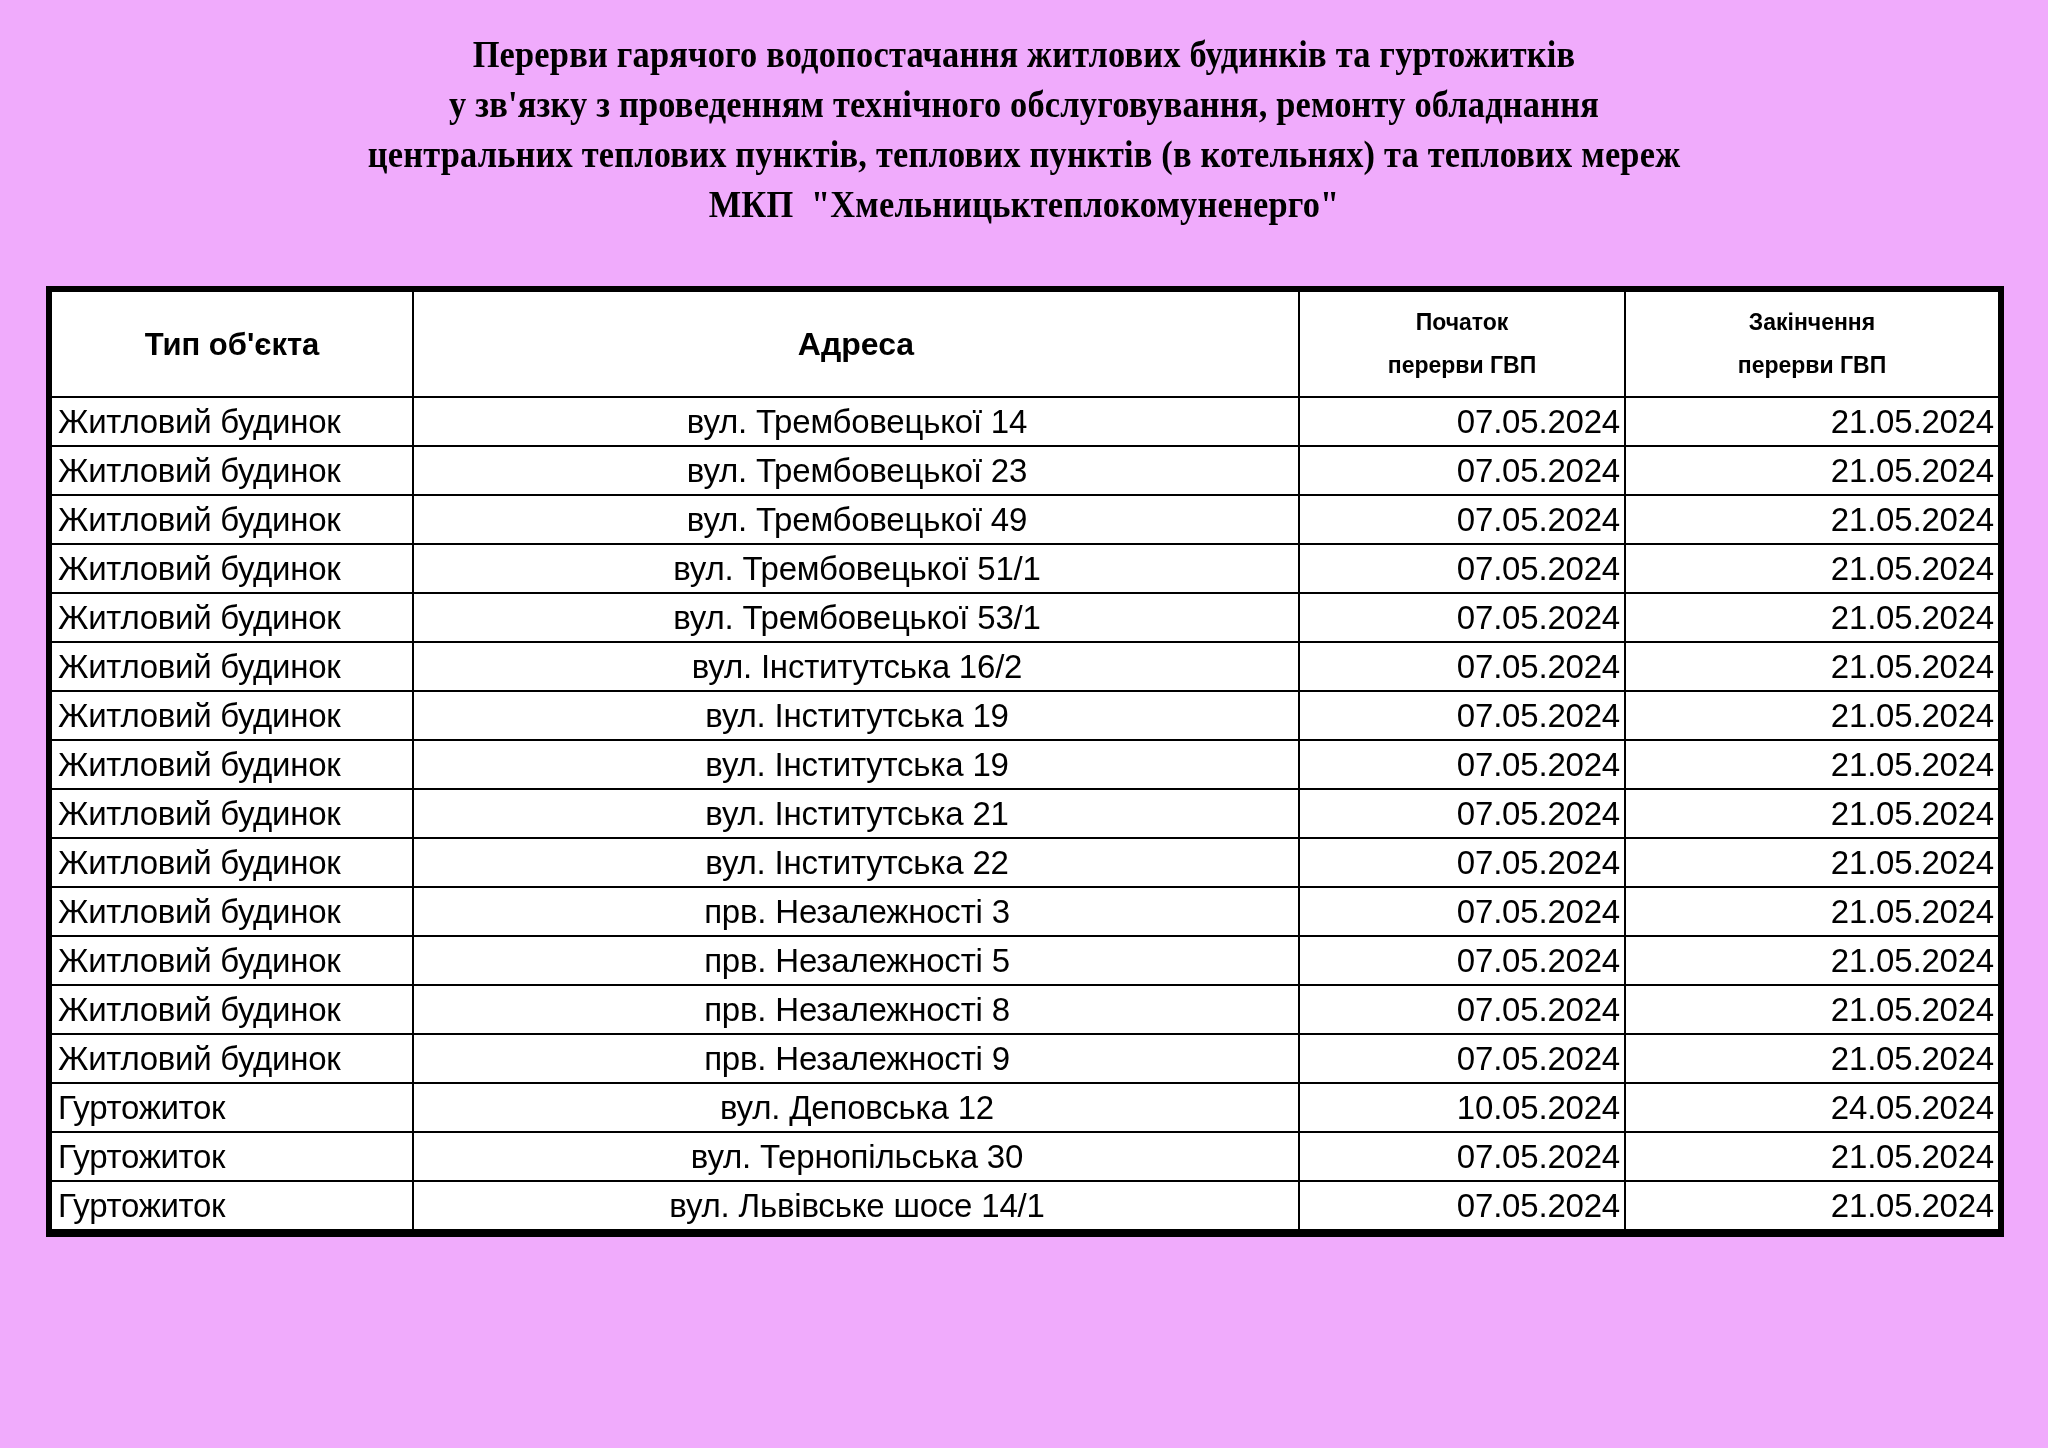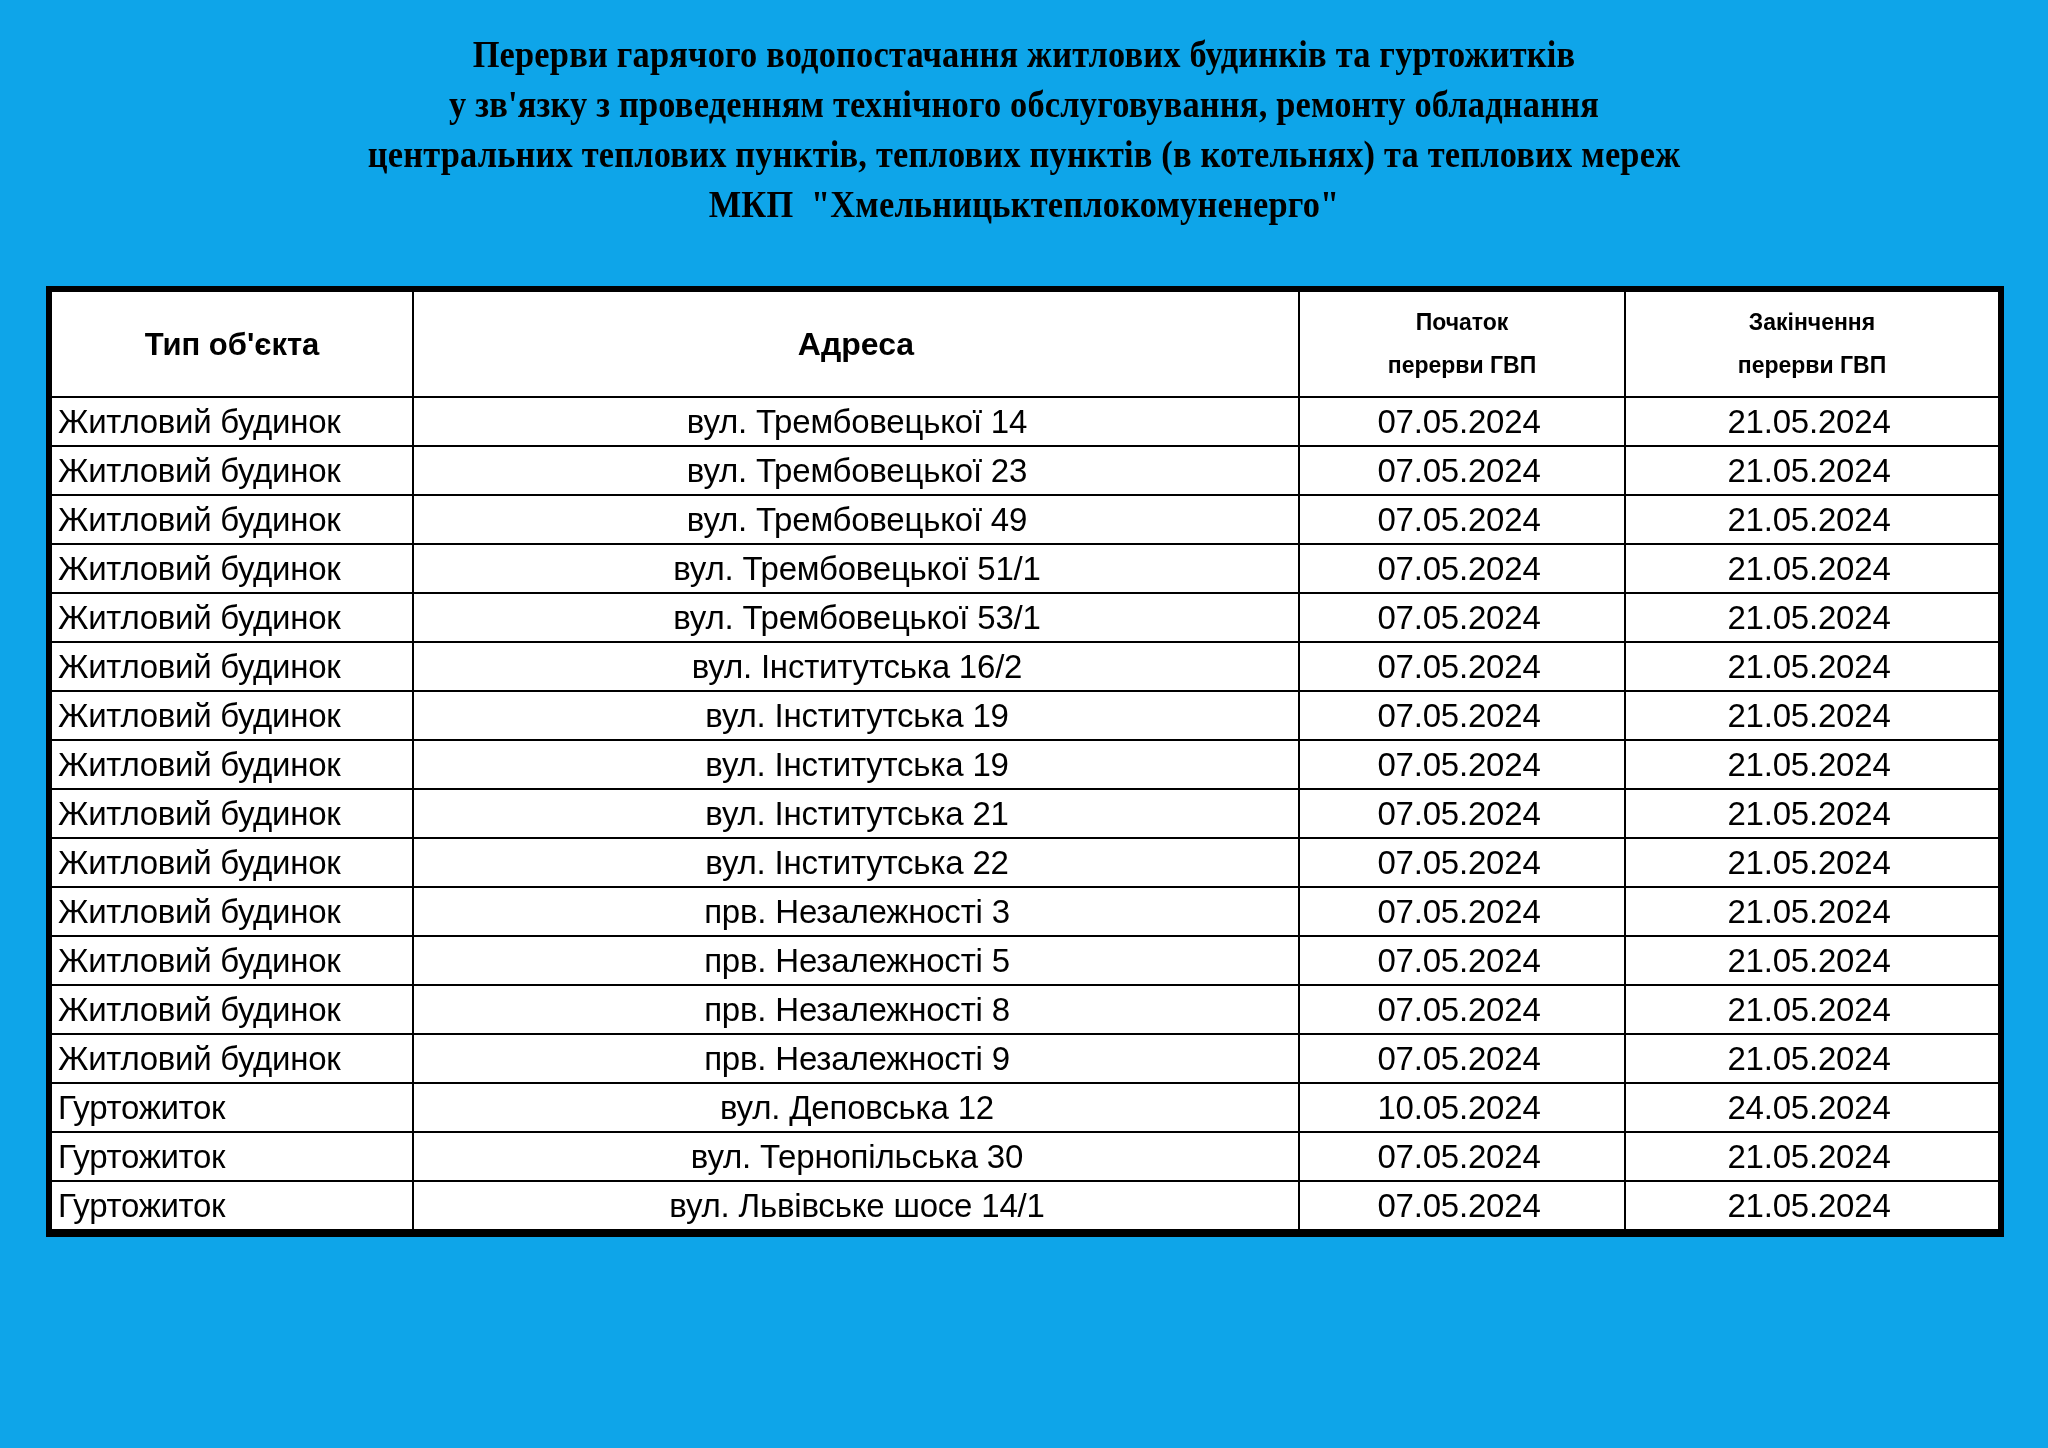--- a/index.html
+++ b/index.html
@@ -13,21 +13,21 @@
     overflow: hidden;
     font-family: "Liberation Sans", sans-serif;
     color: #000000;
     -webkit-font-smoothing: none;
   }
 
   .page {
     position: relative;
     width: 2048px;
     height: 1448px;
-    background: #0ea5e9;
+    background: #f0abfc;
   }
 
   
   .title-block {
     position: absolute;
     left: 0;
     top: 30px;
     width: 2048px;
     text-align: center;
     font-family: "Liberation Serif", "DejaVu Serif", serif;
@@ -108,22 +108,22 @@
     text-align: left;
     padding-left: 6px;
     letter-spacing: -0.3px;
   }
   td.c-addr-cell {
     text-align: center;
     padding-left: 12px;
     letter-spacing: -0.2px;
   }
   td.c-date-cell {
-    text-align: center;
-    padding-right: 16px;
+    text-align: right;
+    padding-right: 4px;
     letter-spacing: -0.2px;
   }
 
   tbody tr:last-child td {
     border-bottom: 4px solid #000000;
   }
 </style>
 </head>
 <body>
 

